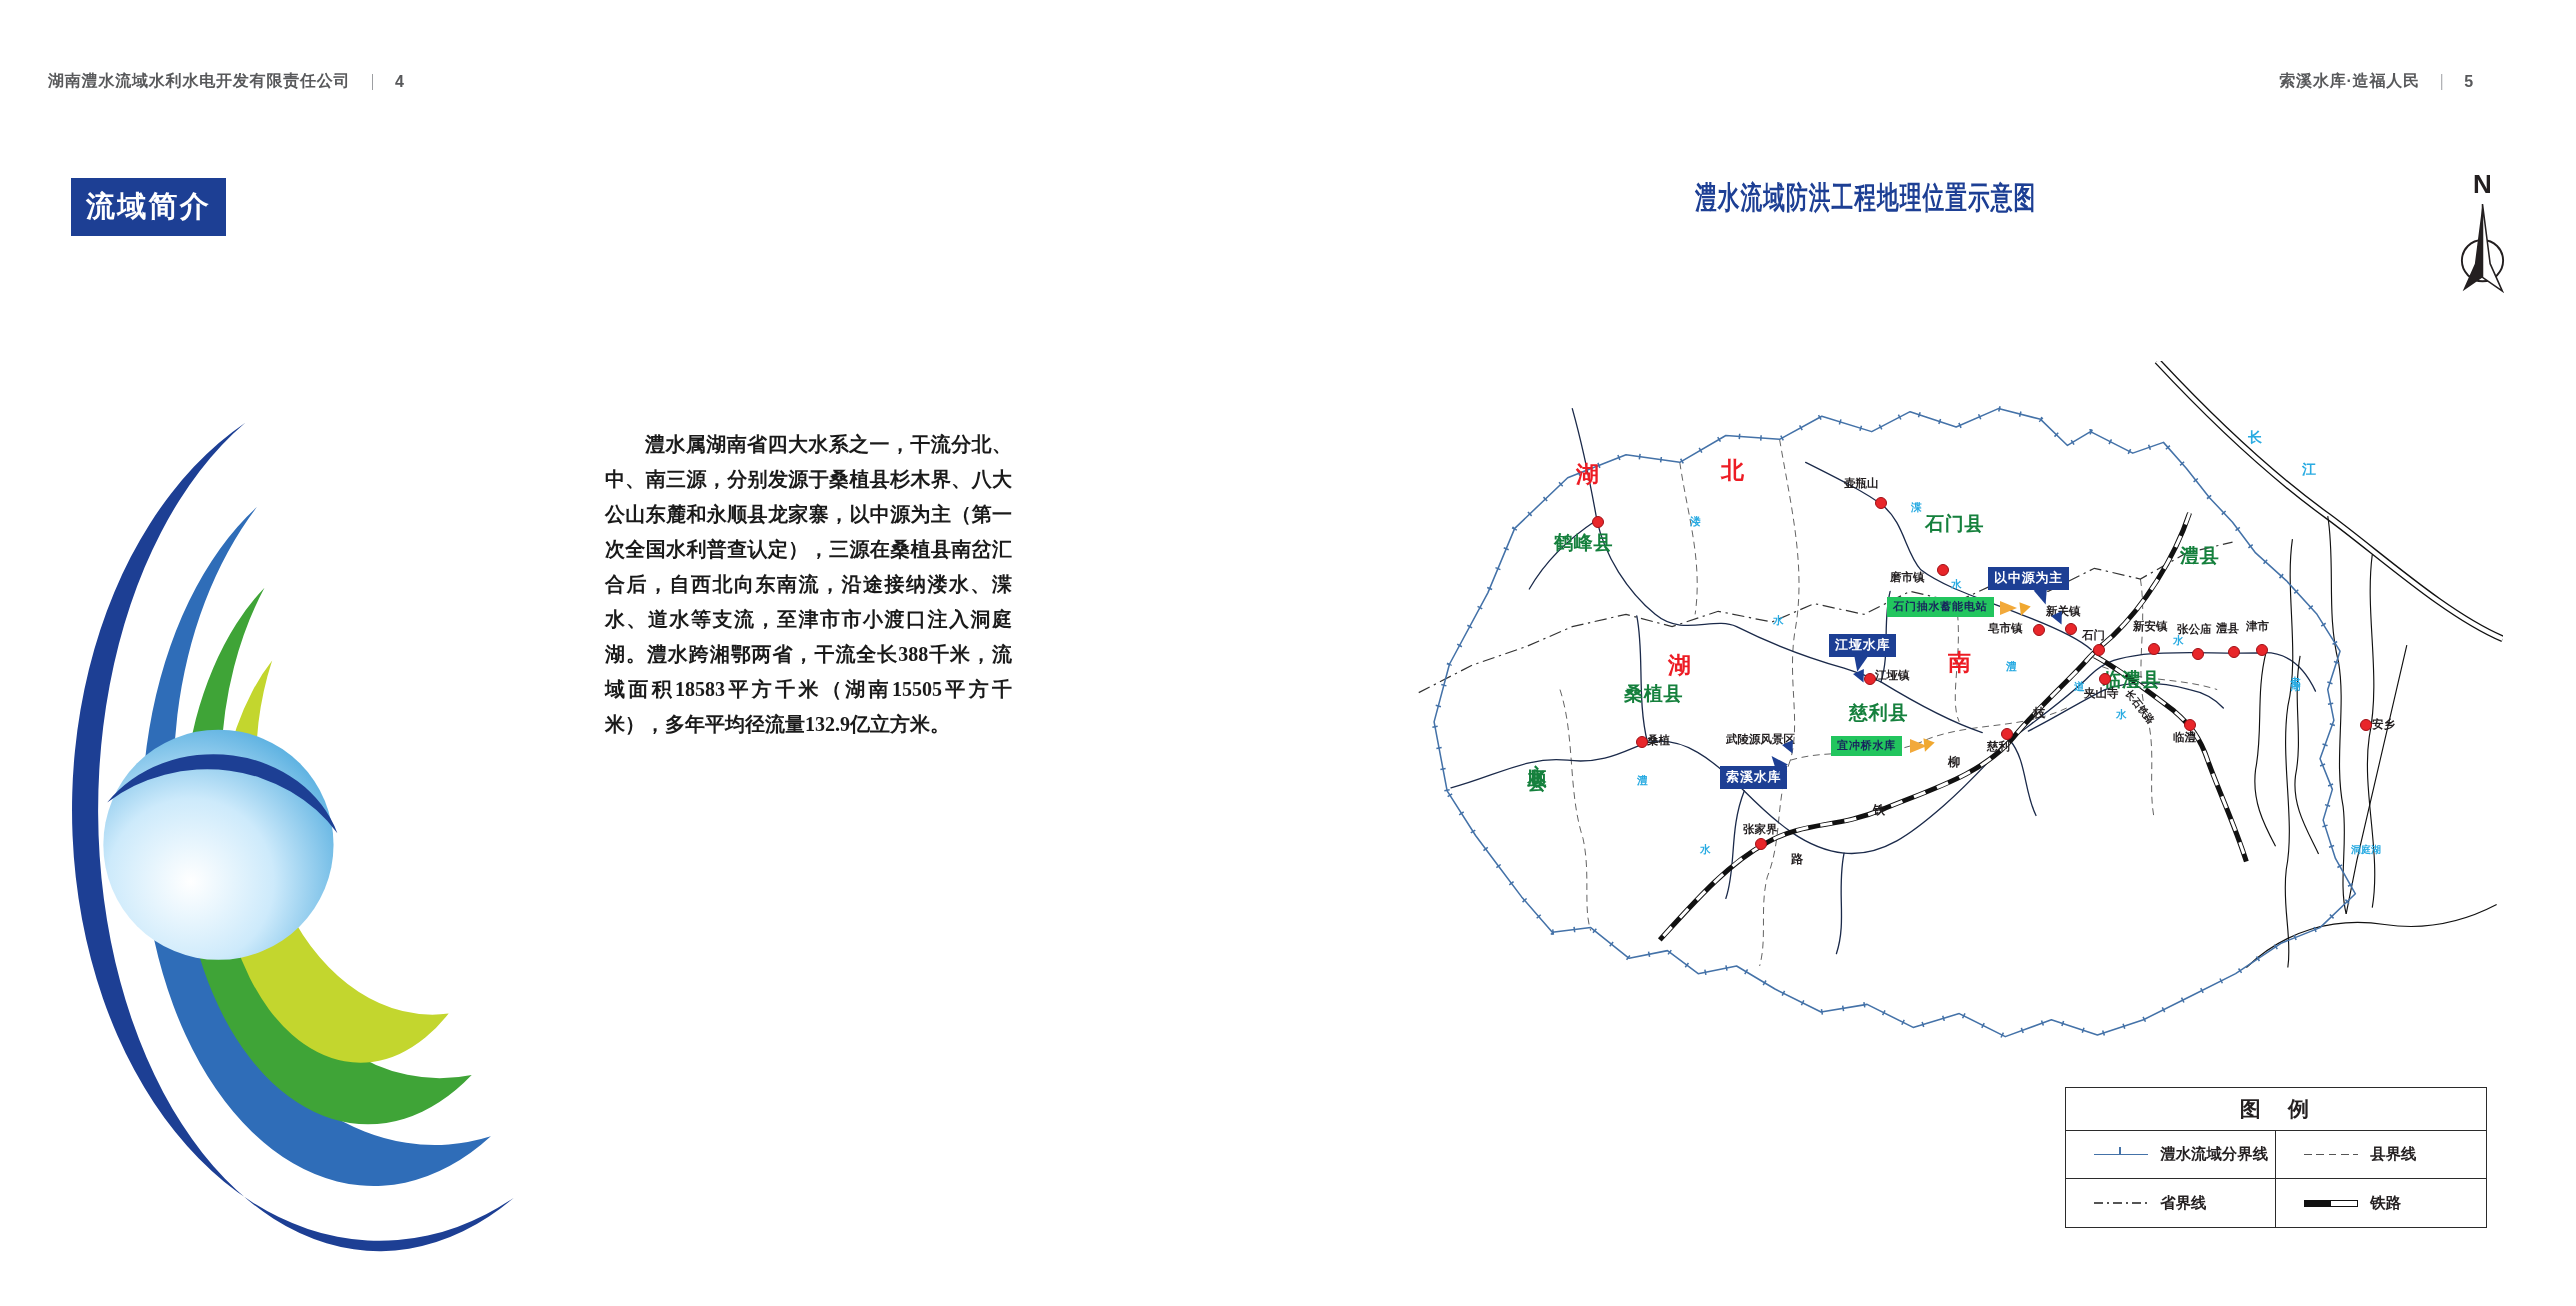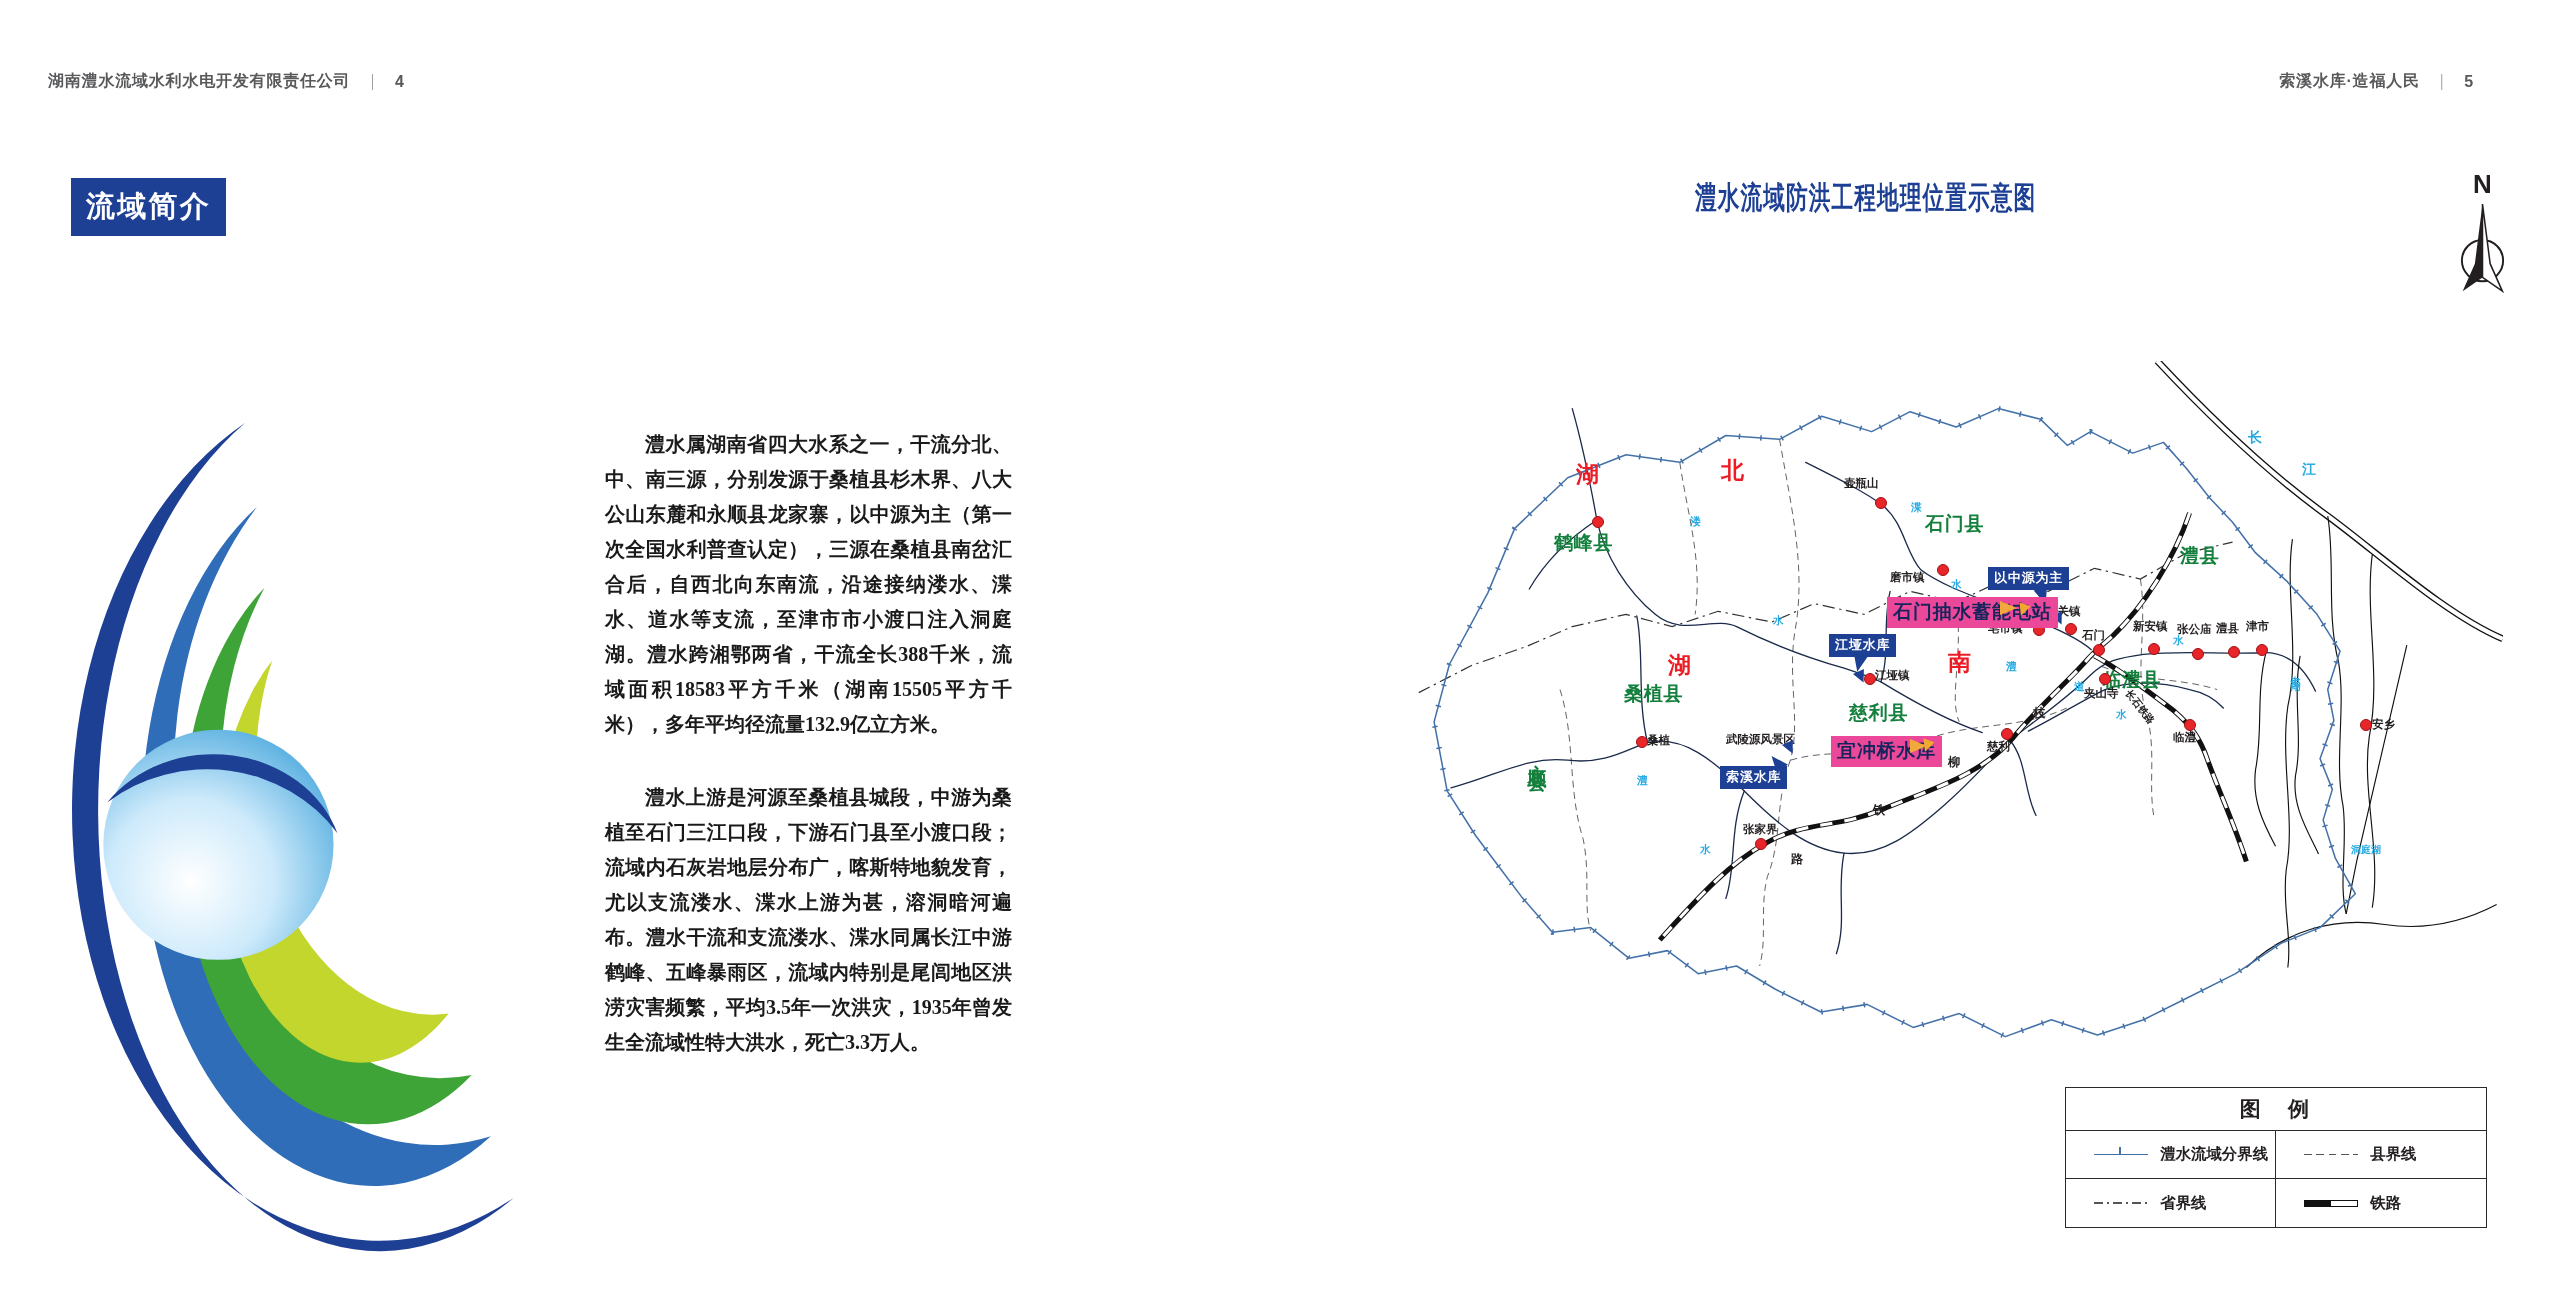--- a/index.html
+++ b/index.html
@@ -26,21 +26,21 @@
   .county.vert{writing-mode:vertical-rl;letter-spacing:4.6px;}
   .town{font-size:11.5px;color:#231f20;}
   .prov{font-size:23px;color:#ed1c24;}
   .riv{font-size:10.7px;color:#29abe2;}
   .lake{font-size:10px;color:#29abe2;}
   .lake.vert{writing-mode:vertical-rl;letter-spacing:2.3px;}
   .railch{font-size:12.3px;color:#231f20;}
   .dot{position:absolute;width:10px;height:10px;border-radius:50%;background:#e8262a;border:0.8px solid #a01016;}
   .resv{position:absolute;background:#1d3f94;color:#fff;font-size:13px;font-weight:bold;
         padding:2.3px 6.1px;white-space:nowrap;letter-spacing:0.8px;}
-  .proj{position:absolute;background:#ec4899;color:#17255c;font-size:19px;font-weight:bold;
+  .proj{position:absolute;background:#22c55e;color:#17255c;font-size:11px;font-weight:bold;
         padding:2.3px 6.1px;white-space:nowrap;letter-spacing:0.8px;}
   .ptr{position:absolute;width:0;height:0;}
   .ptr.blue{border-left:7px solid transparent;border-right:7px solid transparent;border-top:17px solid #1d3f94;}
   .ptr.orange{border-top:7px solid transparent;border-bottom:7px solid transparent;border-left:17px solid #f2a93b;}
   .dam{position:absolute;width:0;height:0;border-left:6.1px solid transparent;border-right:6.1px solid transparent;}
   .dam.blue{border-top:12.3px solid #1d3f94;transform:rotate(-25deg);}
   .dam.orange{border-top:12.3px solid #f0a830;transform:rotate(20deg);}
   
   .legend{position:absolute;left:691px;top:726px;width:422px;height:141px;background:#fff;
           border:1.5px solid #2b2b2b;box-sizing:border-box;}
@@ -84,21 +84,20 @@
   <path d="M330,10 A400,560 0 0 0 680,1020 A300,470 0 0 1 330,10 Z" fill="#1d3f94"></path>
   <path d="M345,120 A340,480 0 0 0 650,940 A255,400 0 0 1 345,120 Z" fill="#2f6db8"></path>
   <path d="M355,225 A285,400 0 0 0 625,860 A210,330 0 0 1 355,225 Z" fill="#3fa437"></path>
   <path d="M365,320 A230,325 0 0 0 595,780 A160,255 0 0 1 365,320 Z" fill="#c3d62e"></path>
   <circle cx="295" cy="560" r="150" fill="url(#ball)"></circle>
   <path d="M150,505 A170,150 0 0 1 450,545 A205,190 0 0 0 150,505 Z" fill="#1d3f94"></path>
 </svg>
 
 <div class="abs bodytext">
   <p>澧水属湖南省四大水系之一，干流分北、中、南三源，分别发源于桑植县杉木界、八大公山东麓和永顺县龙家寨，以中源为主（第一次全国水利普查认定），三源在桑植县南岔汇合后，自西北向东南流，沿途接纳溇水、渫水、道水等支流，至津市市小渡口注入洞庭湖。澧水跨湘鄂两省，干流全长388千米，流域面积18583平方千米（湖南15505平方千米），多年平均径流量132.9亿立方米。</p>
-  <p>澧水上游是河源至桑植县城段，中游为桑植至石门三江口段，下游石门县至小渡口段；流域内石灰岩地层分布广，喀斯特地貌发育，尤以支流溇水、渫水上游为甚，溶洞暗河遍布。澧水干流和支流溇水、渫水同属长江中游鹤峰、五峰暴雨区，流域内特别是尾闾地区洪涝灾害频繁，平均3.5年一次洪灾，1935年曾发生全流域性特大洪水，死亡3.3万人。</p>
 </div>
 
 <div class="abs hdr" style="right:102px;top:71px;">
   <span>索溪水库·造福人民</span>
   <span class="bar">｜</span>
   <span>5</span>
 </div>
 
 <div class="abs map-title">澧水流域防洪工程地理位置示意图</div>
 

